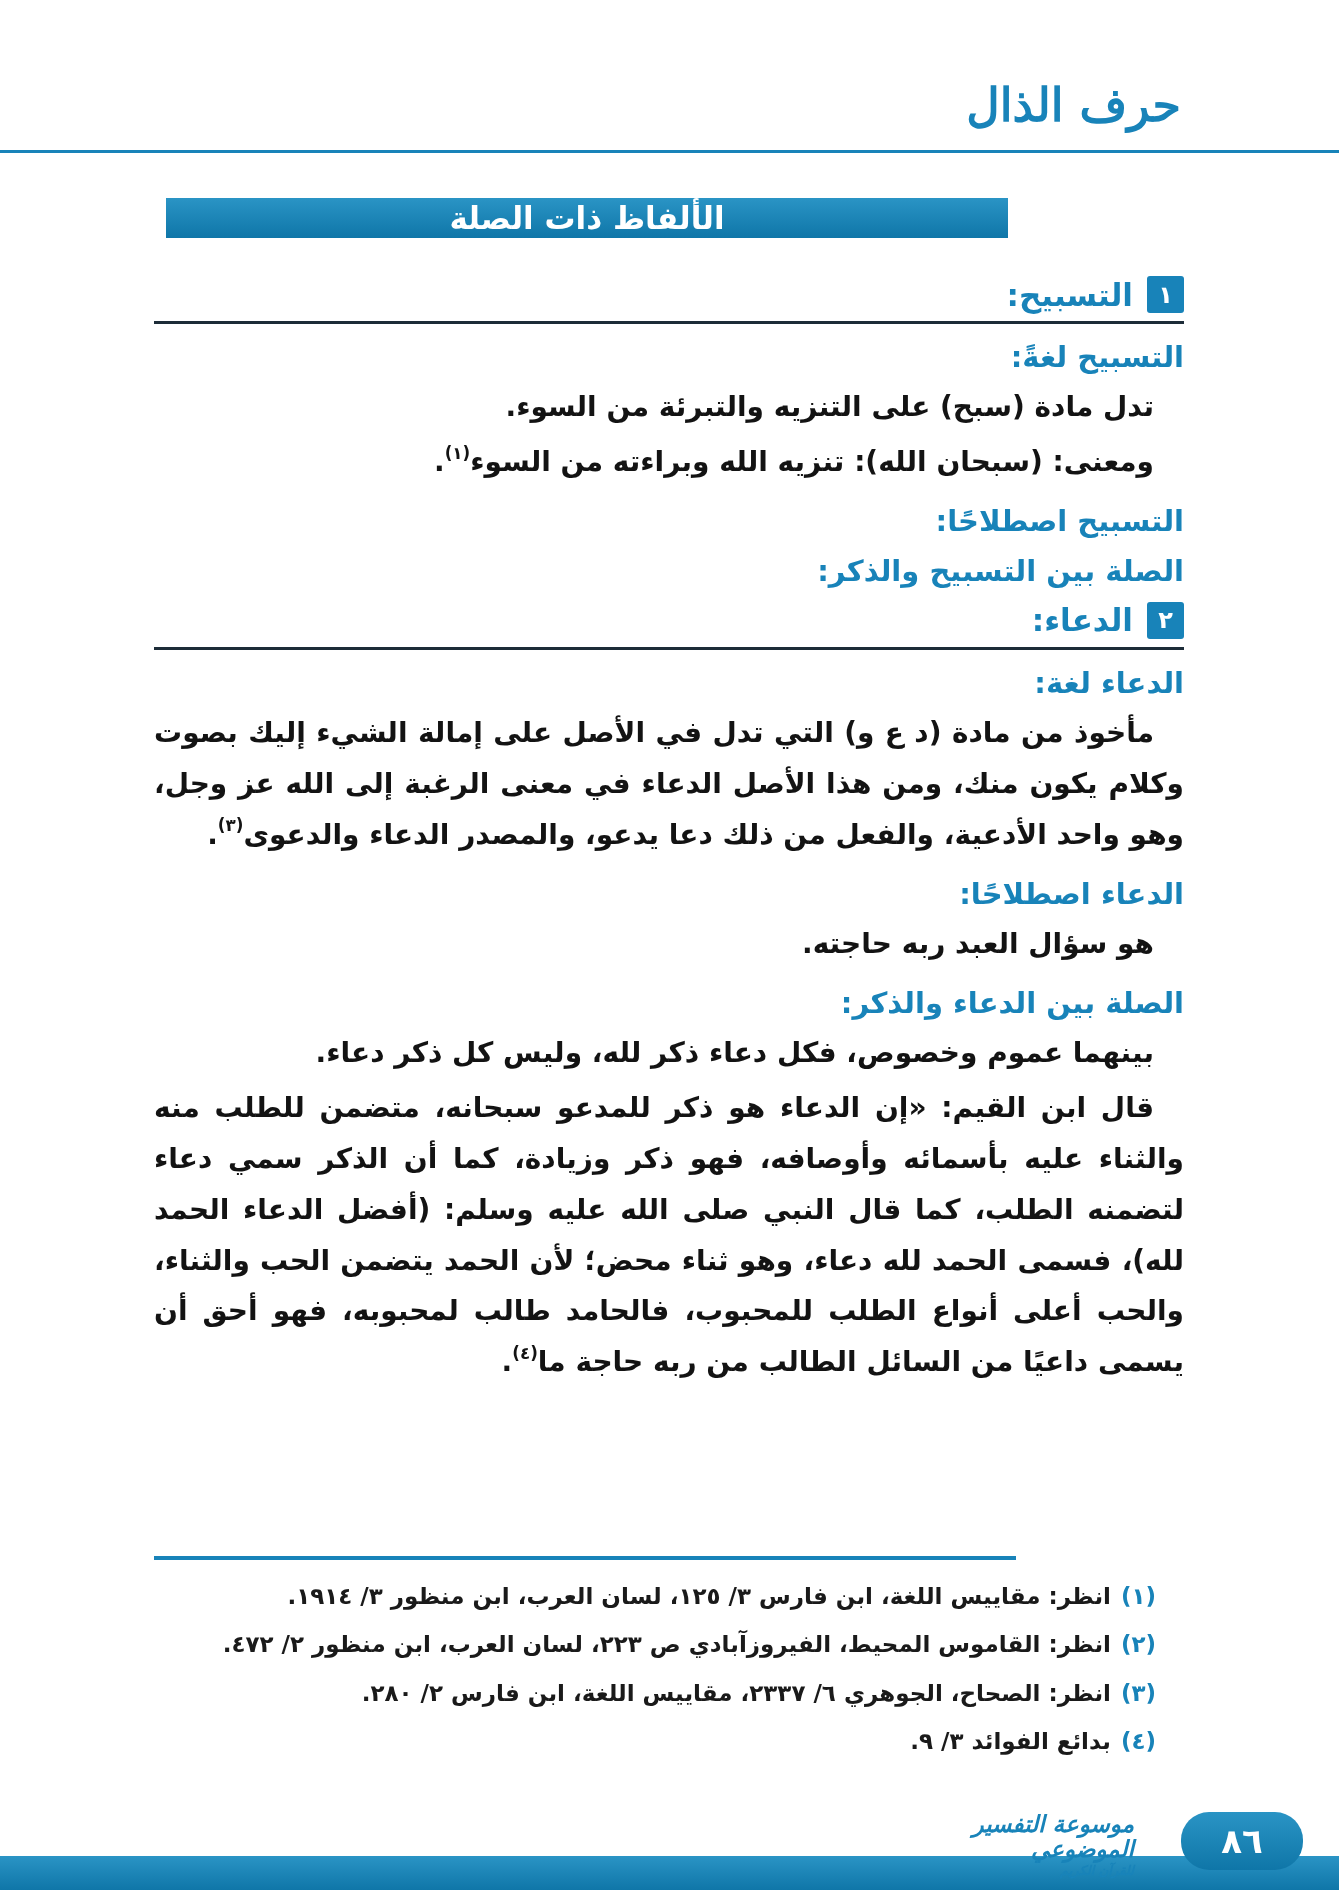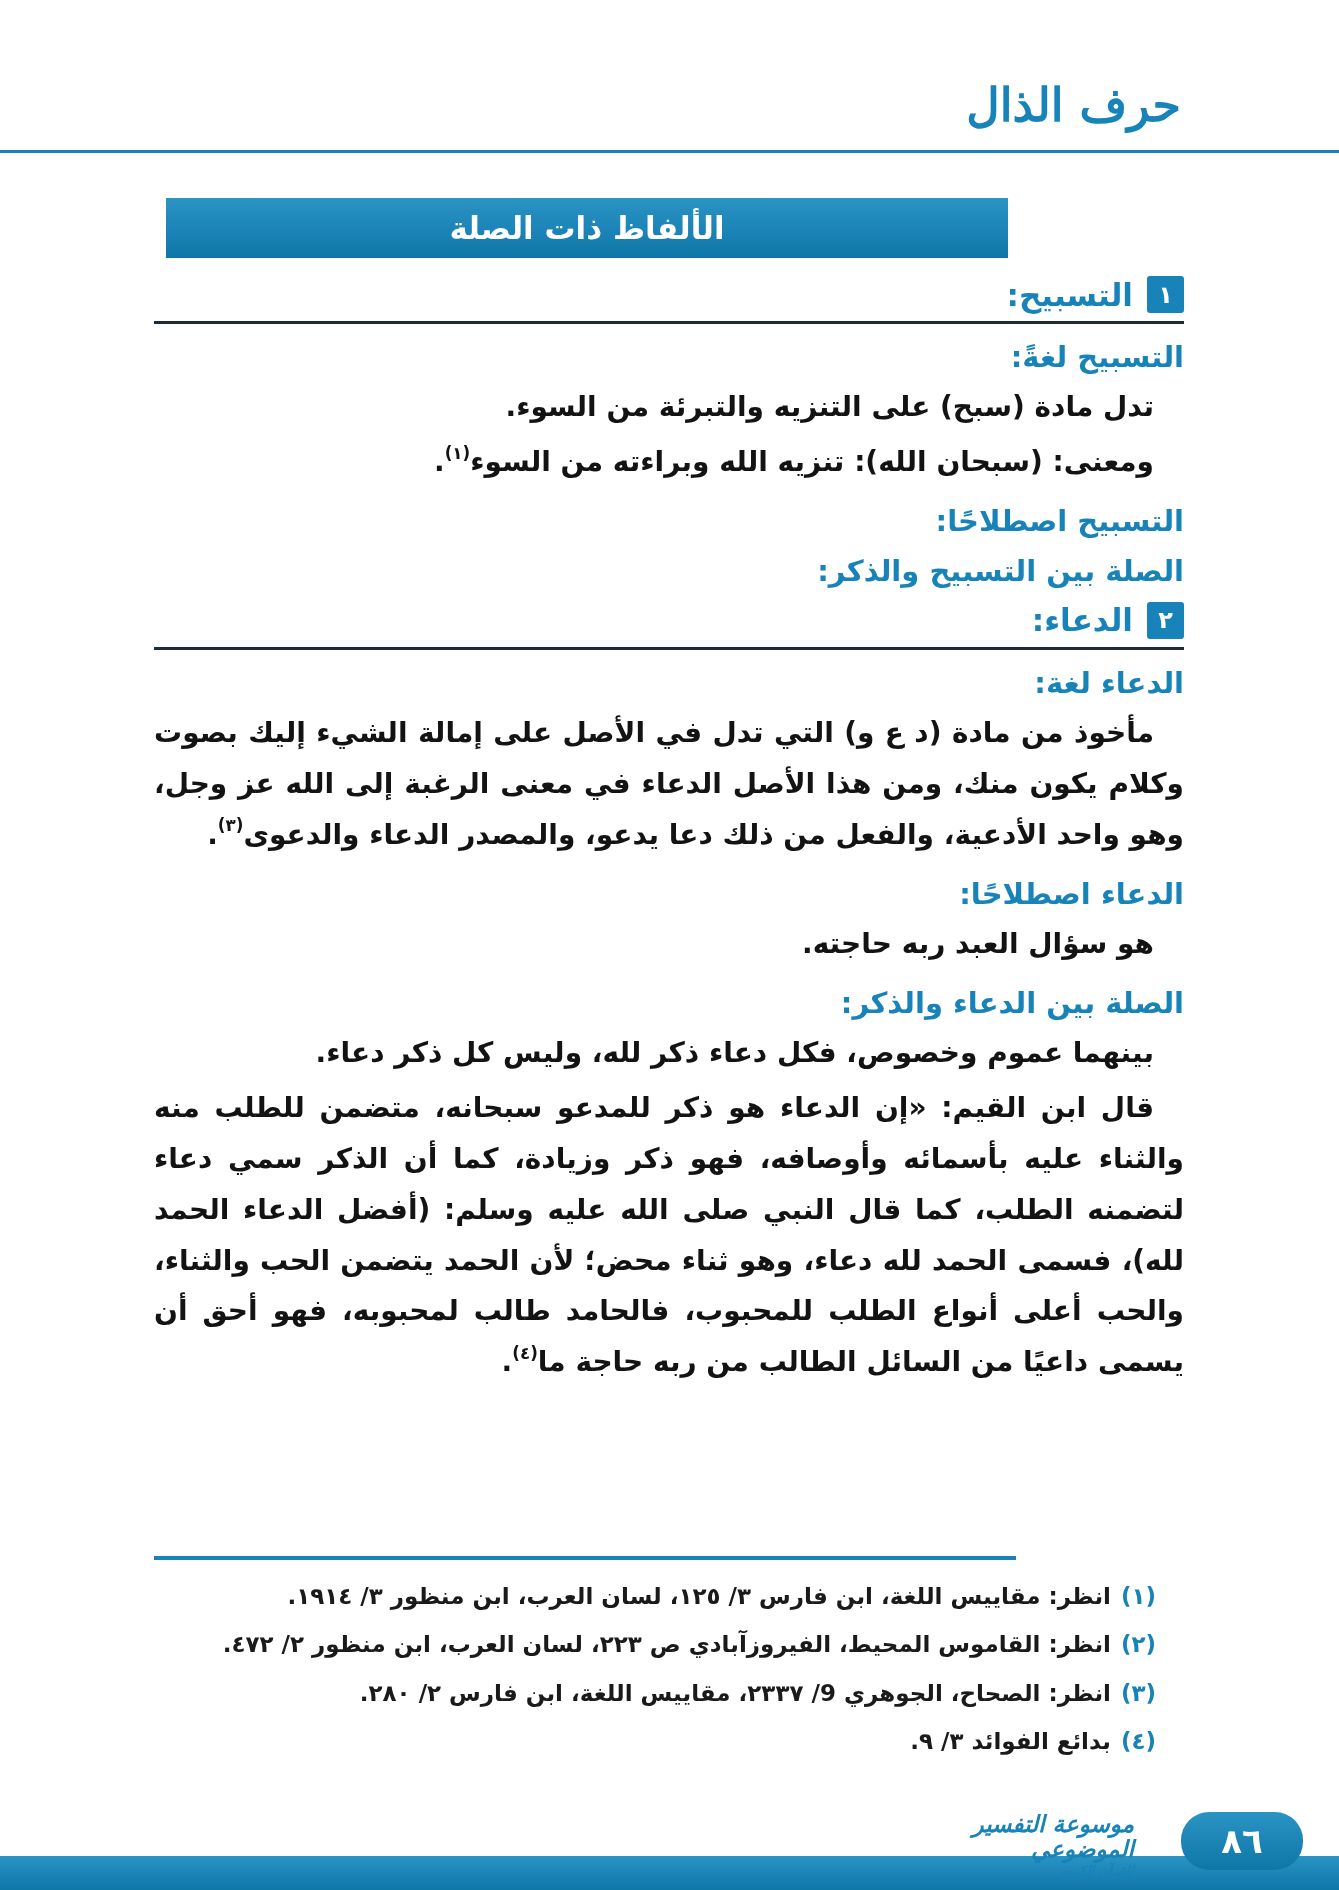--- a/index.html
+++ b/index.html
@@ -17,21 +17,21 @@
   .chapter-title{
     position:absolute;top:78px;right:158px;
     font-size:46px;font-weight:bold;color:#1883b9;
     font-family:"DejaVu Serif", serif;
   }
   .top-rule{
     position:absolute;top:150px;left:0;right:0;height:3px;
     background:#1883b9;
   }
   .banner{
-    position:absolute;top:198px;left:166px;width:842px;height:60px;
+    position:absolute;top:198px;left:166px;width:842px;height:40px;
     background:linear-gradient(#2a94c5,#0f76a8);
     display:flex;align-items:center;justify-content:center;
   }
   .banner span{
     color:#ffffff;font-size:31px;font-weight:bold;letter-spacing:1px;
   }
   
   .flow{
     position:absolute;top:262px;right:155px;width:1030px;
   }
@@ -141,21 +141,21 @@
     <div class="sub-h">الصلة بين الدعاء والذكر:</div>
     <p class="body"><span>بينهما عموم وخصوص، فكل دعاء ذكر لله، وليس كل ذكر دعاء.</span></p>
     <p class="body"><span>قال ابن القيم: «إن الدعاء هو ذكر للمدعو سبحانه، متضمن للطلب منه والثناء عليه بأسمائه وأوصافه، فهو ذكر وزيادة، كما أن الذكر سمي دعاء لتضمنه الطلب، كما قال النبي صلى الله عليه وسلم: (أفضل الدعاء الحمد لله)، فسمى الحمد لله دعاء، وهو ثناء محض؛ لأن الحمد يتضمن الحب والثناء، والحب أعلى أنواع الطلب للمحبوب، فالحامد طالب لمحبوبه، فهو أحق أن يسمى داعيًا من السائل الطالب من ربه حاجة ما</span><sup class="note">(٤)</sup><span>.</span></p>
 
   </div>
 
   <div class="footnotes">
     <div class="fn-rule"></div>
     <div class="fn"><span class="fn-marker">(١)</span><span>انظر: مقاييس اللغة، ابن فارس ٣/ ١٢٥، لسان العرب، ابن منظور ٣/ ١٩١٤.</span></div>
     <div class="fn"><span class="fn-marker">(٢)</span><span>انظر: القاموس المحيط، الفيروزآبادي ص ٢٢٣، لسان العرب، ابن منظور ٢/ ٤٧٢.</span></div>
-    <div class="fn"><span class="fn-marker">(٣)</span><span>انظر: الصحاح، الجوهري 9/ ٢٣٣٧، مقاييس اللغة، ابن فارس ٢/ ٢٨٠.</span></div>
+    <div class="fn"><span class="fn-marker">(٣)</span><span>انظر: الصحاح، الجوهري ٦/ ٢٣٣٧، مقاييس اللغة، ابن فارس ٢/ ٢٨٠.</span></div>
     <div class="fn"><span class="fn-marker">(٤)</span><span>بدائع الفوائد ٣/ ٩.</span></div>
   </div>
 
   <div class="bottom-bar"></div>
   <div class="logo">
     <span class="l1">موسوعة التفسير الموضوعي</span>
     <span class="l2">للقرآن الكريم</span>
   </div>
   <div class="page-num-badge">
     <span>٨٦</span>

